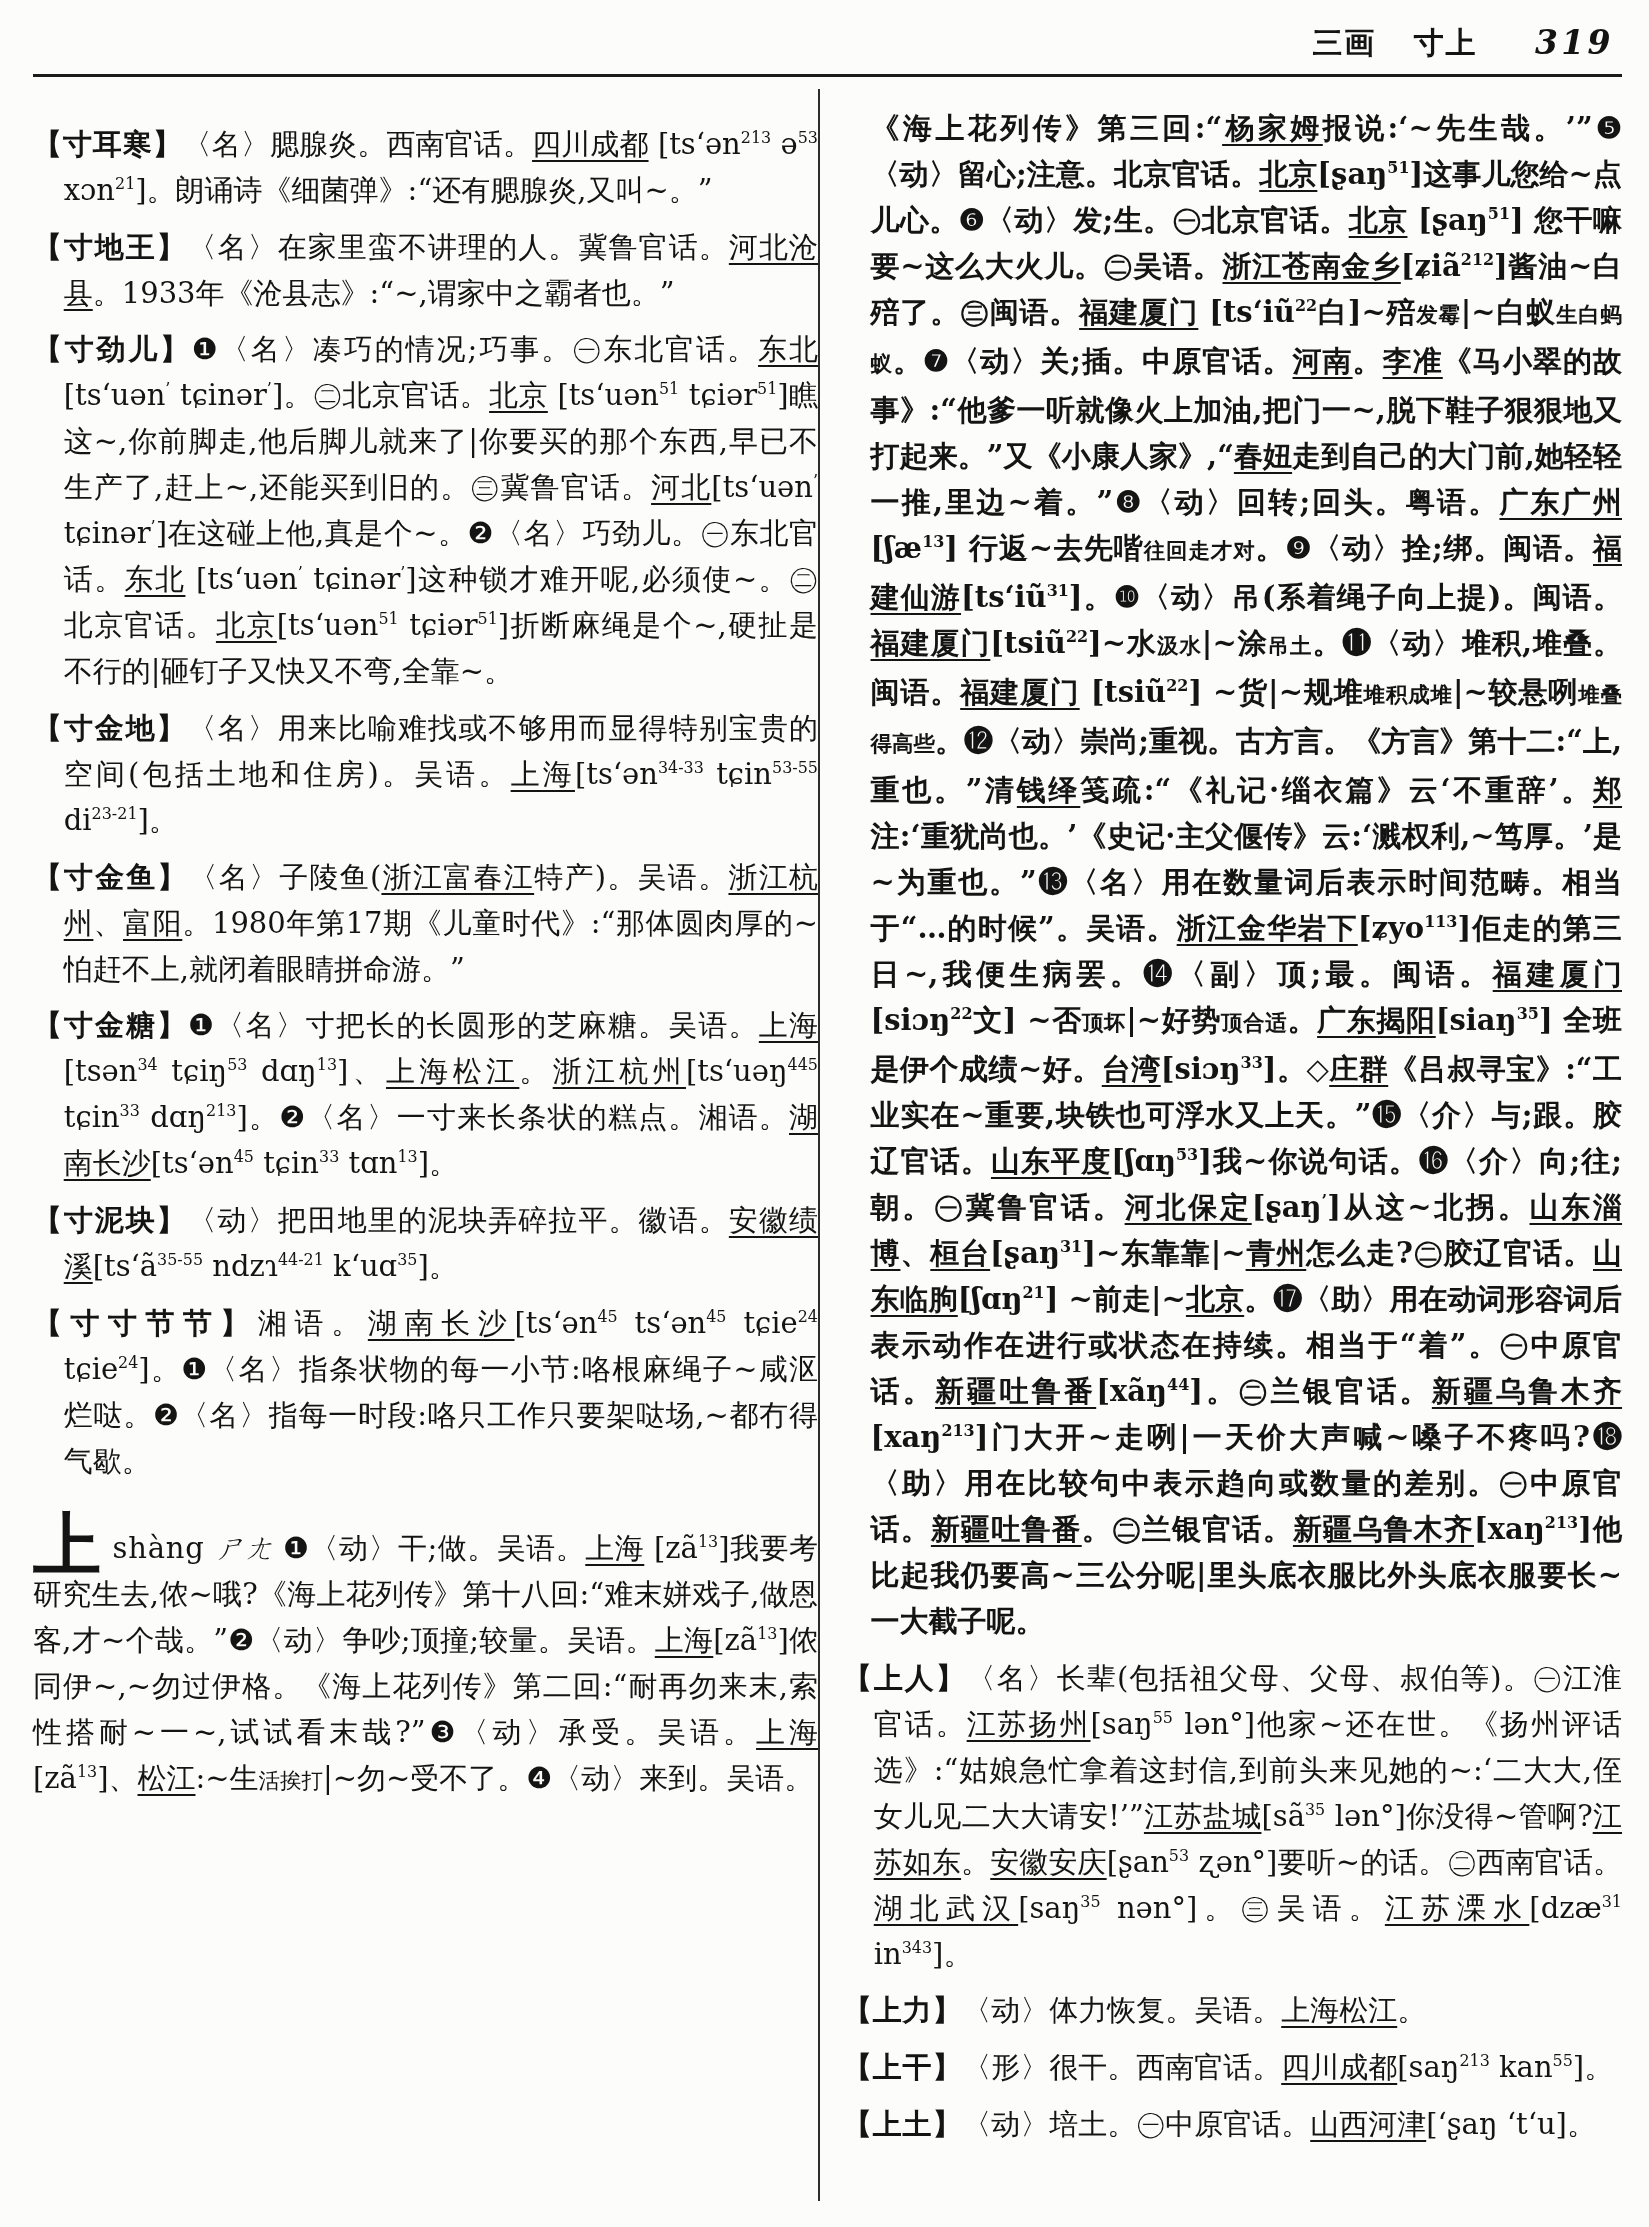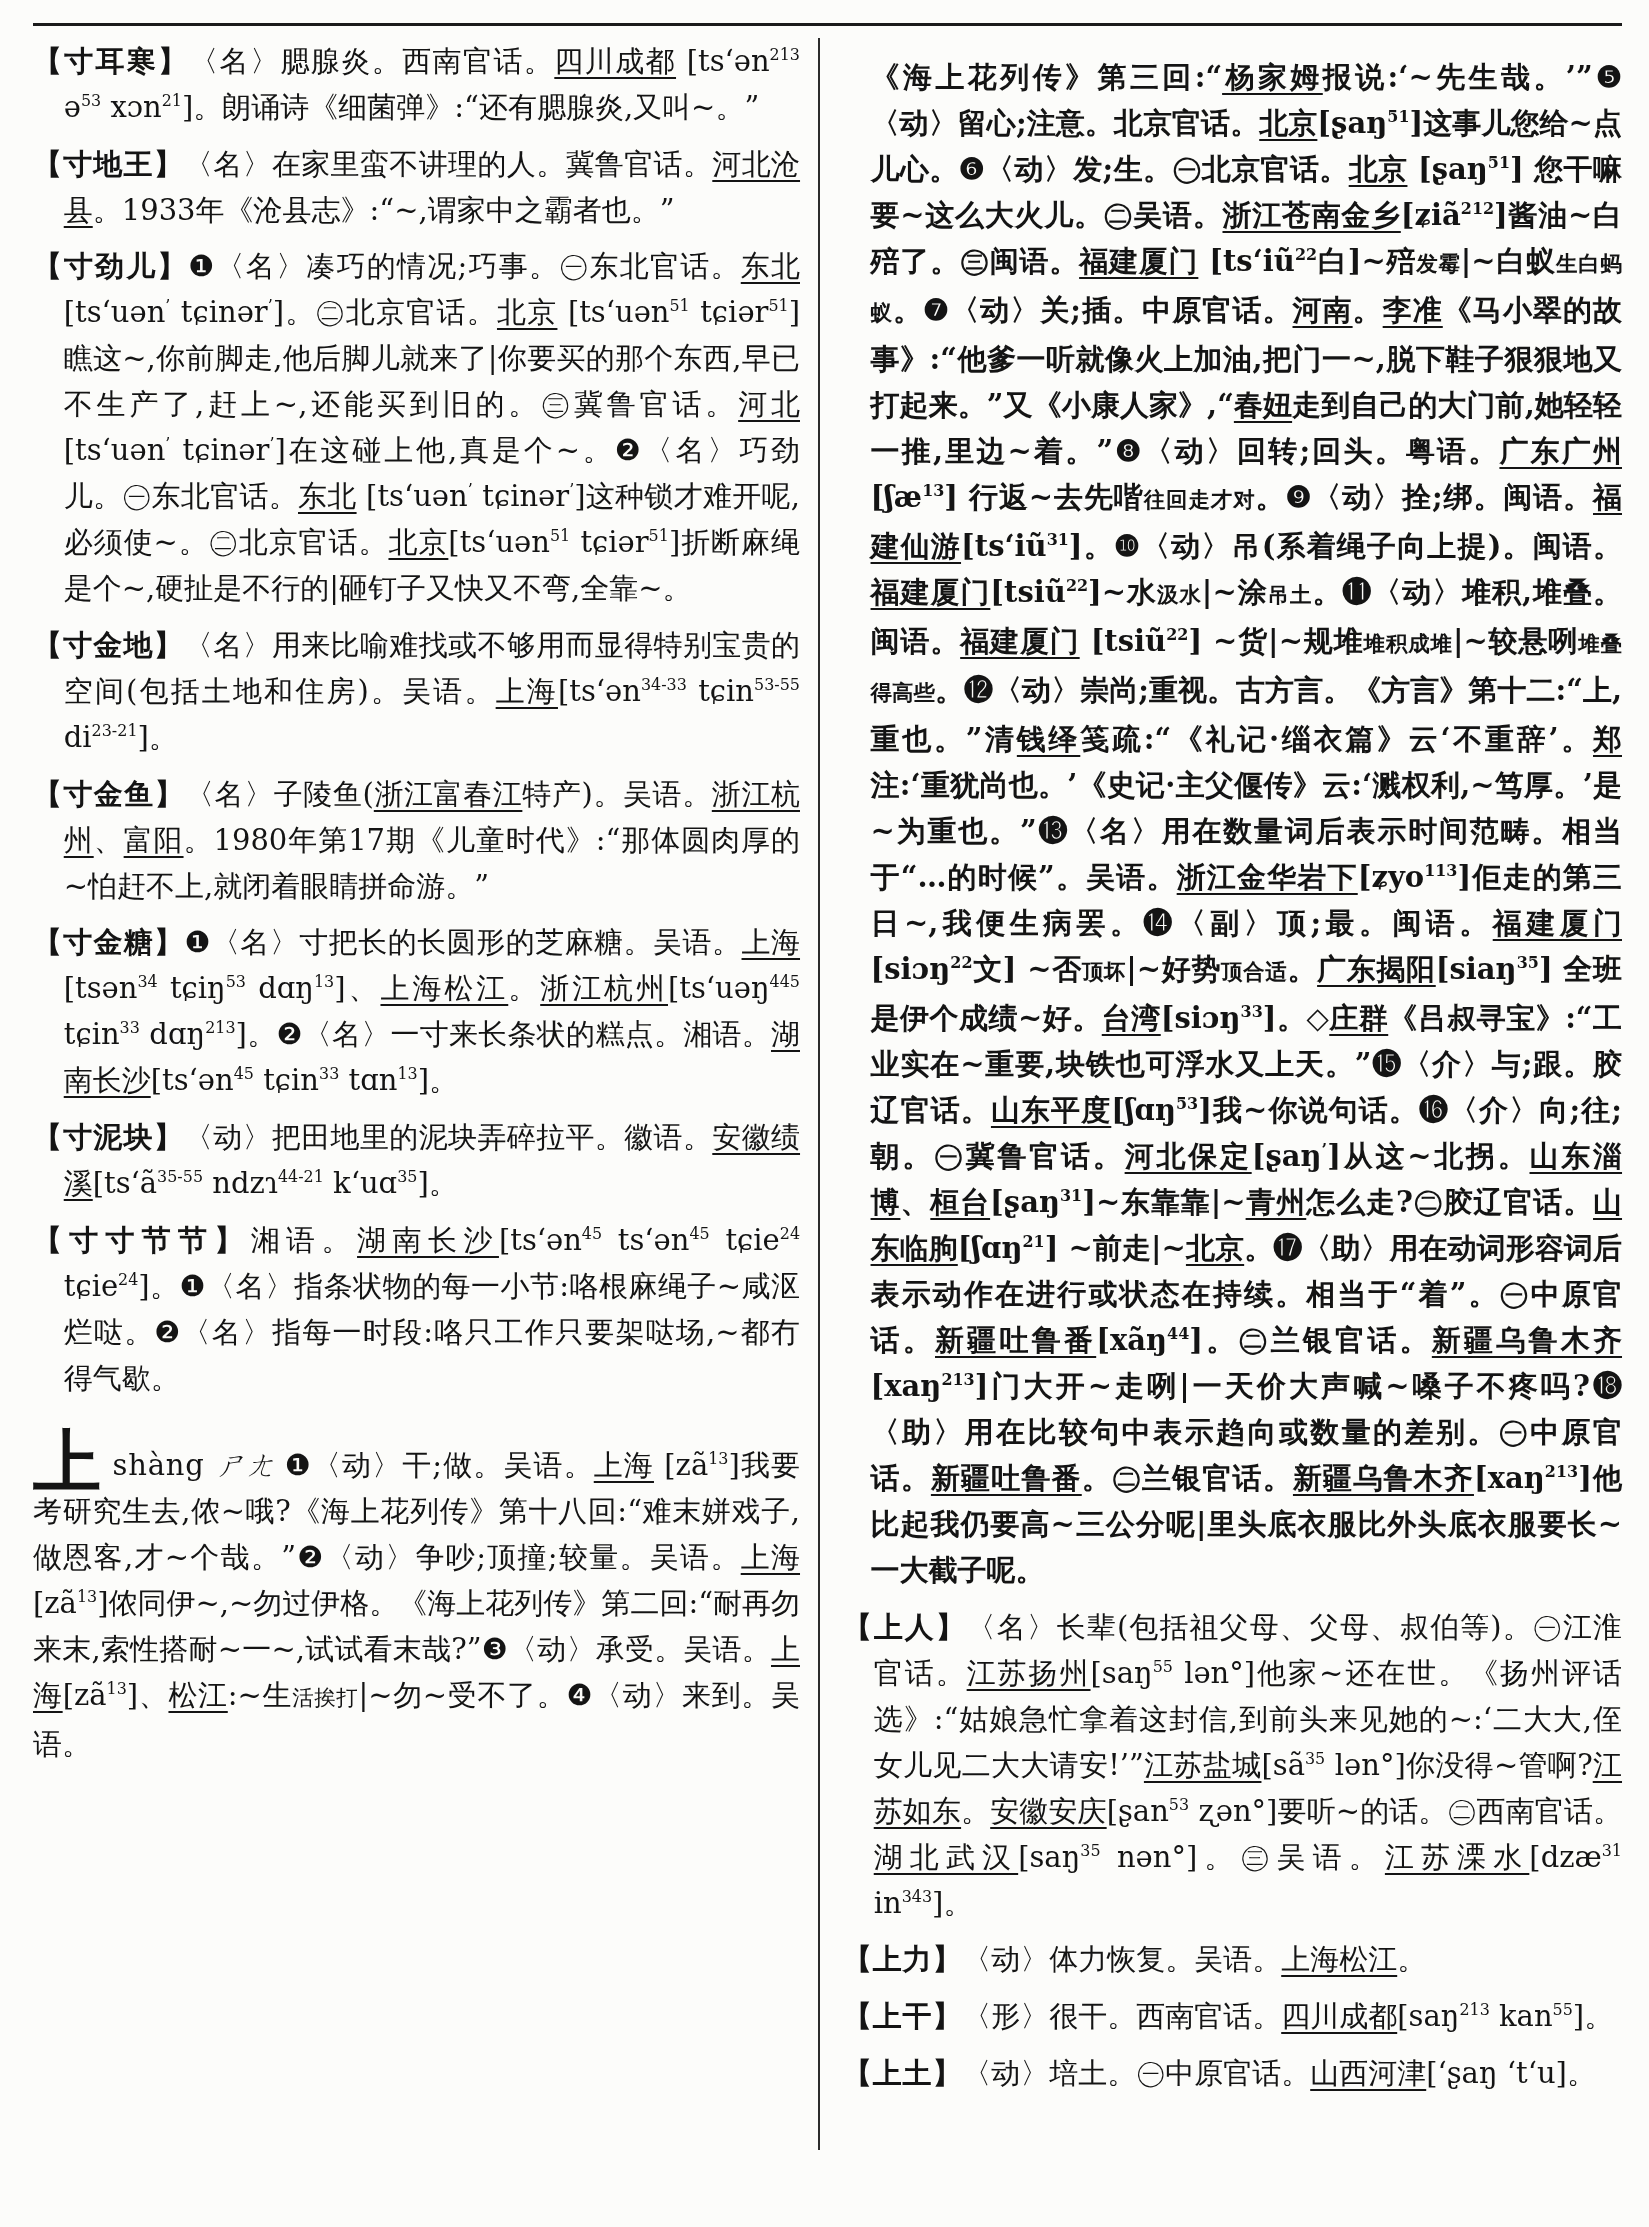--- a/index.html
+++ b/index.html
@@ -31,21 +31,21 @@
     margin-left:58px;
     font-weight:bold;
     font-style:italic;
     font-size:33px;
     letter-spacing:3.3px;
   }
   .rule{height:3.3px;background:#1b1b1b;margin-top:8.2px;}
   
   .cols{display:flex;margin-top:11.5px;height:2112px;}
   .col{box-sizing:border-box;}
-  .col-left{width:785px;padding-right:18px;}
+  .col-left{width:785px;margin-top:32px;}
   .col-right{flex:1;border-left:2.5px solid #2c2c2c;padding-left:23px;}
   
   p.entry{
     margin:0 0 10.7px 0;
     text-align:justify;
     text-indent:-1.06em;
     padding-left:1.06em;
   }
   p.entry.cont{text-indent:0;padding-left:0.95em;margin-top:16px;font-weight:bold;}
   p.entry.char-entry{
@@ -64,20 +64,25 @@
   .pinyin{letter-spacing:0.8px;margin-right:10px;}
   .zhuyin{margin-right:8.2px;font-style:italic;}
   sup{font-size:0.55em;line-height:0;letter-spacing:0;vertical-align:super;}
   small{font-size:0.74em;}
   u{text-decoration-thickness:1.6px;text-underline-offset:5.8px;}
 </style>
 </head>
 <body>
 
 <div class="page">
+  <div class="header">
+    <span class="sect">三画</span>
+    <span class="rad">寸上</span>
+    <span class="pageno">319</span>
+  </div>
   <div class="rule"></div>
   <div class="cols">
     <div class="col col-left" id="col-left">
         <p class="entry"><span class="hw">【寸耳寒】</span>〈名〉腮腺炎。西南官话。<u>四川成都</u> [ts‘ən<sup>213</sup> ə<sup>53</sup> xɔn<sup>21</sup>]。朗诵诗《细菌弹》:“还有腮腺炎,又叫~。”</p>
         <p class="entry"><span class="hw">【寸地王】</span>〈名〉在家里蛮不讲理的人。冀鲁官话。<u>河北沧县</u>。1933年《沧县志》:“~,谓家中之霸者也。”</p>
         <p class="entry"><span class="hw">【寸劲儿】</span>❶〈名〉凑巧的情况;巧事。㊀东北官话。<u>东北</u> [ts‘uən<sup>’</sup> tɕinər<sup>’</sup>]。㊁北京官话。<u>北京</u> [ts‘uən<sup>51</sup> tɕiər<sup>51</sup>]瞧这~,你前脚走,他后脚儿就来了|你要买的那个东西,早已不生产了,赶上~,还能买到旧的。㊂冀鲁官话。<u>河北</u>[ts‘uən<sup>’</sup> tɕinər<sup>’</sup>]在这碰上他,真是个~。❷〈名〉巧劲儿。㊀东北官话。<u>东北</u> [ts‘uən<sup>’</sup> tɕinər<sup>’</sup>]这种锁才难开呢,必须使~。㊁北京官话。<u>北京</u>[ts‘uən<sup>51</sup> tɕiər<sup>51</sup>]折断麻绳是个~,硬扯是不行的|砸钉子又快又不弯,全靠~。</p>
         <p class="entry"><span class="hw">【寸金地】</span>〈名〉用来比喻难找或不够用而显得特别宝贵的空间(包括土地和住房)。吴语。<u>上海</u>[ts‘ən<sup>34-33</sup> tɕin<sup>53-55</sup> di<sup>23-21</sup>]。</p>
         <p class="entry"><span class="hw">【寸金鱼】</span>〈名〉子陵鱼(<u>浙江富春江</u>特产)。吴语。<u>浙江杭州</u>、<u>富阳</u>。1980年第17期《儿童时代》:“那体圆肉厚的~怕赶不上,就闭着眼睛拼命游。”</p>
         <p class="entry"><span class="hw">【寸金糖】</span>❶〈名〉寸把长的长圆形的芝麻糖。吴语。<u>上海</u> [tsən<sup>34</sup> tɕiŋ<sup>53</sup> dɑŋ<sup>13</sup>]、<u>上海松江</u>。<u>浙江杭州</u>[ts‘uəŋ<sup>445</sup> tɕin<sup>33</sup> dɑŋ<sup>213</sup>]。❷〈名〉一寸来长条状的糕点。湘语。<u>湖南长沙</u>[ts‘ən<sup>45</sup> tɕin<sup>33</sup> tɑn<sup>13</sup>]。</p>
         <p class="entry"><span class="hw">【寸泥块】</span>〈动〉把田地里的泥块弄碎拉平。徽语。<u>安徽绩溪</u>[ts‘ã<sup>35-55</sup> ndzɿ<sup>44-21</sup> k‘uɑ<sup>35</sup>]。</p>

